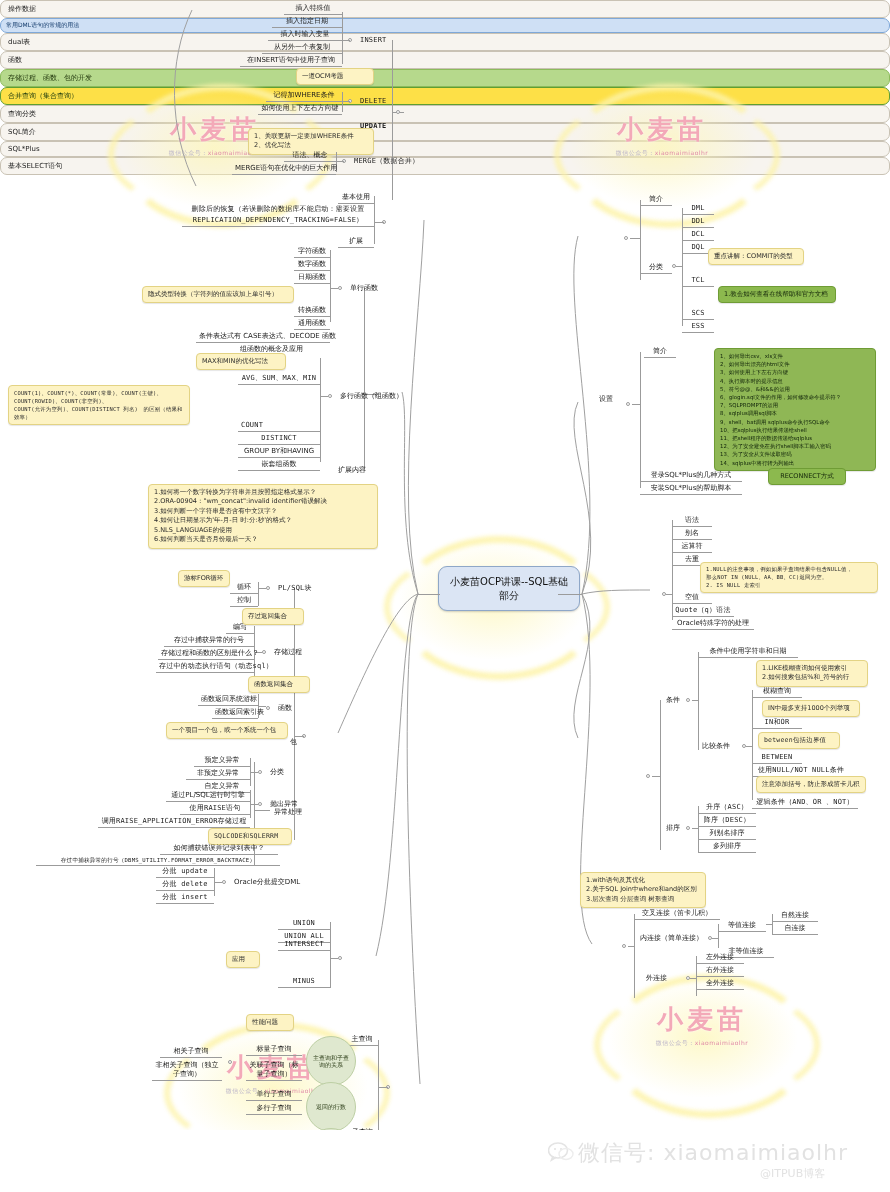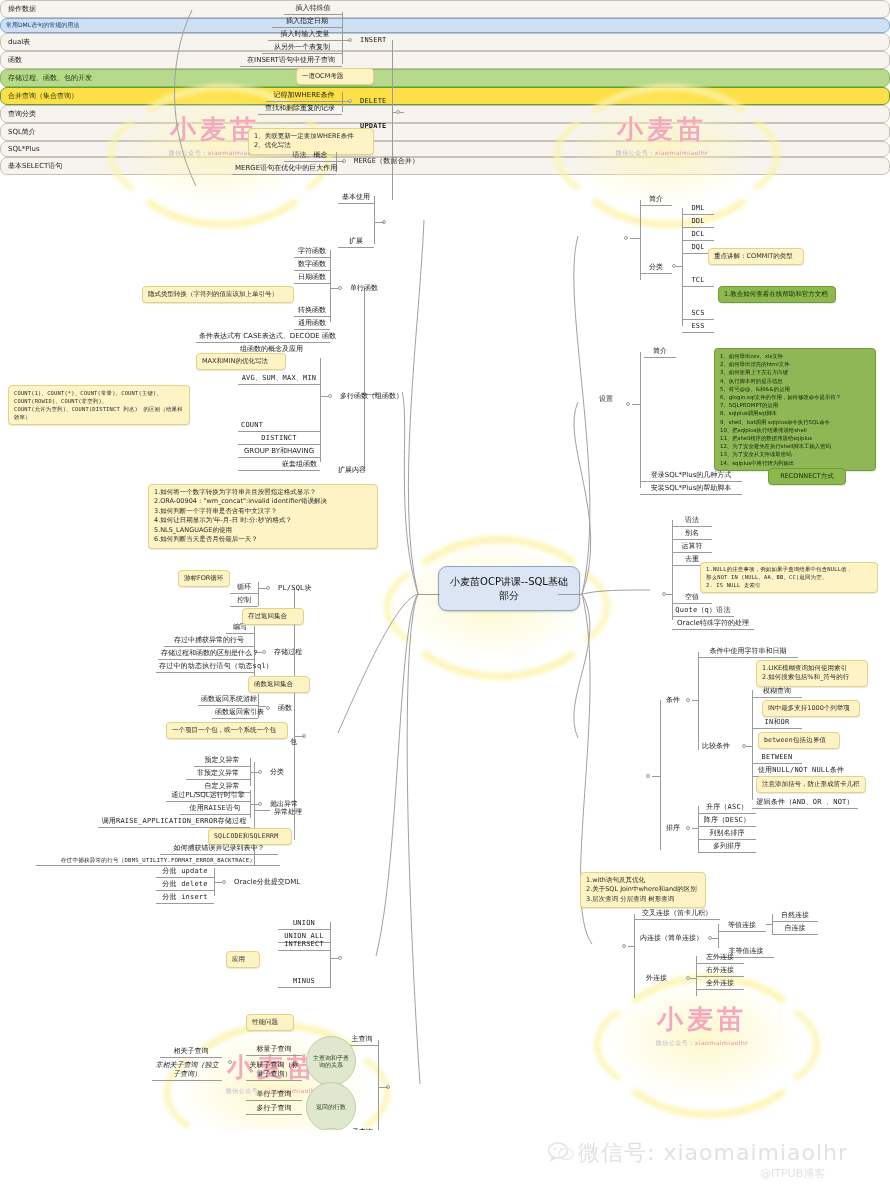--- a/index.html
+++ b/index.html
@@ -143,41 +143,43 @@
   <div class="node leaf" style="left:268px;top:29px;width:74px;text-align:center;">插入时输入变量</div>
   <div class="node leaf" style="left:262px;top:42px;width:80px;text-align:center;">从另外一个表复制</div>
   <div class="node leaf" style="left:240px;top:55px;width:102px;text-align:center;">在INSERT语句中使用子查询</div>
   <div class="note" style="left:296px;top:68px;width:78px;">一道OCM考题</div>
 
   <div class="node plain mono" style="left:358px;top:97px;">DELETE</div>
   <div class="dot" style="left:348px;top:99px;"></div>
   <div class="ln lv" style="left:342px;top:92px;height:20px;"></div>
   <div class="ln lh" style="left:342px;top:101px;width:8px;"></div>
   <div class="node leaf" style="left:266px;top:90px;width:76px;text-align:center;">记得加WHERE条件</div>
-  <div class="node leaf" style="left:258px;top:103px;width:84px;text-align:center;">查找和删除重复的记录</div>
+  <div class="node leaf" style="left:258px;top:103px;width:84px;text-align:center;">如何使用上下左右方向键</div>
 
   <div class="node plain mono" style="left:358px;top:122px;font-weight:bold;">UPDATE</div>
   <div class="note" style="left:248px;top:128px;width:126px;">1、关联更新一定要加WHERE条件
 2、优化写法</div>
 
   <div class="node plain mono" style="left:352px;top:157px;">MERGE（数据合并）</div>
   <div class="dot" style="left:342px;top:159px;"></div>
   <div class="ln lv" style="left:336px;top:152px;height:20px;"></div>
   <div class="ln lh" style="left:336px;top:161px;width:8px;"></div>
   <div class="node leaf" style="left:284px;top:150px;width:52px;text-align:center;">语法、概念</div>
   <div class="node leaf" style="left:232px;top:163px;width:104px;text-align:center;">MERGE语句在优化中的巨大作用</div>
 
   <div class="pill blue" style="left:98px;top:81px;font-size:6px;padding:2px 5px;">常用DML语句的常规的用法</div>
 
   <div class="pill" style="left:392px;top:212px;">dual表</div>
   <div class="dot" style="left:382px;top:220px;"></div>
   <div class="ln lv" style="left:374px;top:196px;height:48px;"></div>
   <div class="ln lh" style="left:374px;top:222px;width:10px;"></div>
   <div class="node leaf" style="left:338px;top:192px;width:36px;text-align:center;">基本使用</div>
   <div class="node leaf" style="left:338px;top:236px;width:36px;text-align:center;">扩展</div>
+  <div class="node leaf mono" style="left:182px;top:203px;width:192px;text-align:center;white-space:pre-line;line-height:1.5;">删除后的恢复（若误删除的数据库不能启动：需要设置
+REPLICATION_DEPENDENCY_TRACKING=FALSE）</div>
 
   <div class="pill" style="left:384px;top:384px;">函数</div>
   <div class="dot" style="left:374px;top:392px;"></div>
   <div class="ln lv" style="left:364px;top:288px;height:182px;"></div>
   <div class="ln lh" style="left:364px;top:394px;width:12px;"></div>
 
   <div class="node plain" style="left:348px;top:284px;">单行函数</div>
   <div class="dot" style="left:338px;top:286px;"></div>
   <div class="ln lv" style="left:330px;top:250px;height:72px;"></div>
   <div class="ln lh" style="left:330px;top:288px;width:8px;"></div>
@@ -194,21 +196,21 @@
   <div class="dot" style="left:328px;top:394px;"></div>
   <div class="ln lv" style="left:320px;top:358px;height:104px;"></div>
   <div class="ln lh" style="left:320px;top:396px;width:8px;"></div>
   <div class="note" style="left:196px;top:353px;width:90px;">MAX和MIN的优化写法</div>
   <div class="node leaf mono" style="left:238px;top:373px;width:82px;text-align:center;">AVG、SUM、MAX、MIN</div>
   <div class="note mono" style="left:8px;top:385px;width:182px;font-size:5.4px;line-height:1.5;">COUNT(1)、COUNT(*)、COUNT(常量)、COUNT(主键)、COUNT(ROWID)、COUNT(非空列)、
 COUNT(允许为空列)、COUNT(DISTINCT 列名)　的区别（结果和效率）</div>
   <div class="node leaf mono" style="left:238px;top:420px;width:82px;text-align:left;">COUNT</div>
   <div class="node leaf mono" style="left:238px;top:433px;width:82px;text-align:center;">DISTINCT</div>
   <div class="node leaf" style="left:238px;top:446px;width:82px;text-align:center;">GROUP BY和HAVING</div>
-  <div class="node leaf" style="left:238px;top:459px;width:82px;text-align:right;">嵌套组函数</div>
+  <div class="node leaf" style="left:238px;top:459px;width:82px;text-align:center;">嵌套组函数</div>
 
   <div class="node plain" style="left:336px;top:466px;">扩展内容</div>
   <div class="note" style="left:148px;top:484px;width:230px;">1.如何将一个数字转换为字符串并且按照指定格式显示？
 2.ORA-00904："wm_concat":invalid identifier错误解决
 3.如何判断一个字符串是否含有中文汉字？
 4.如何让日期显示为'年-月-日 时:分:秒'的格式？
 5.NLS_LANGUAGE的使用
 6.如何判断当天是否月份最后一天？</div>
 
   <div class="pill greenlite" style="left:312px;top:726px;">存储过程、函数、包的开发</div>
@@ -304,21 +306,21 @@
     <span>返回的行数</span>
   </div>
   <div class="circ" style="left:306px;top:1128px;width:50px;height:50px;">
     <span>返回的列数</span>
   </div>
 
   <div class="node leaf" style="left:246px;top:1044px;width:56px;text-align:center;">标量子查询</div>
   <div class="node leaf" style="left:246px;top:1060px;width:56px;text-align:center;white-space:normal;line-height:1.3;">关联子查询（标量子查询）</div>
   <div class="note" style="left:246px;top:1014px;width:48px;">性能问题</div>
   <div class="node leaf" style="left:160px;top:1046px;width:62px;text-align:center;">相关子查询</div>
-  <div class="node leaf" style="left:152px;top:1060px;width:70px;text-align:center;white-space:normal;line-height:1.3;font-style:italic;">非相关子查询（独立子查询）</div>
+  <div class="node leaf" style="left:152px;top:1060px;width:70px;text-align:center;white-space:normal;line-height:1.3;">非相关子查询（独立子查询）</div>
   <div class="dot" style="left:228px;top:1060px;"></div>
 
   <div class="node leaf" style="left:246px;top:1089px;width:56px;text-align:center;">单行子查询</div>
   <div class="node leaf" style="left:246px;top:1103px;width:56px;text-align:center;">多行子查询</div>
   <div class="node leaf" style="left:246px;top:1132px;width:56px;text-align:center;">单列子查询</div>
   <div class="node leaf" style="left:246px;top:1146px;width:56px;text-align:center;">多列子查询</div>
 
   <div class="pill" style="left:576px;top:228px;">SQL简介</div>
   <div class="dot" style="left:624px;top:236px;"></div>
   <div class="ln lv" style="left:640px;top:200px;height:80px;"></div>

